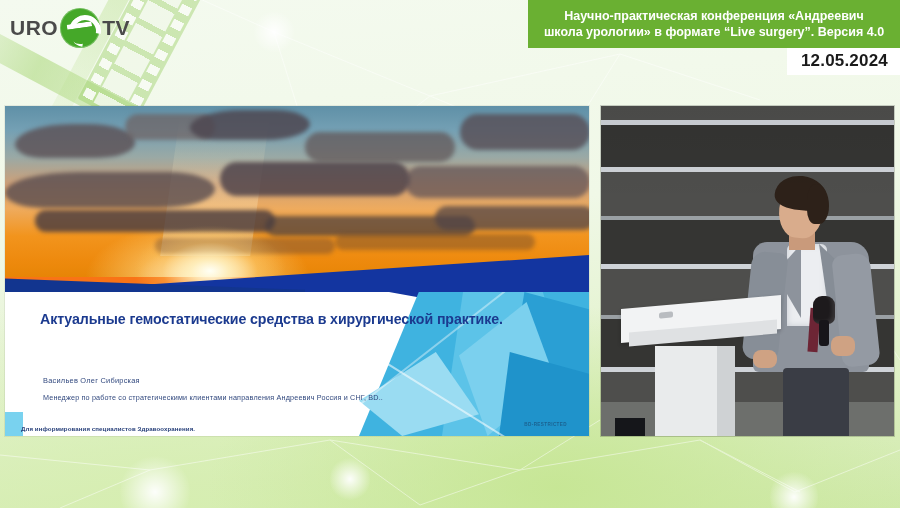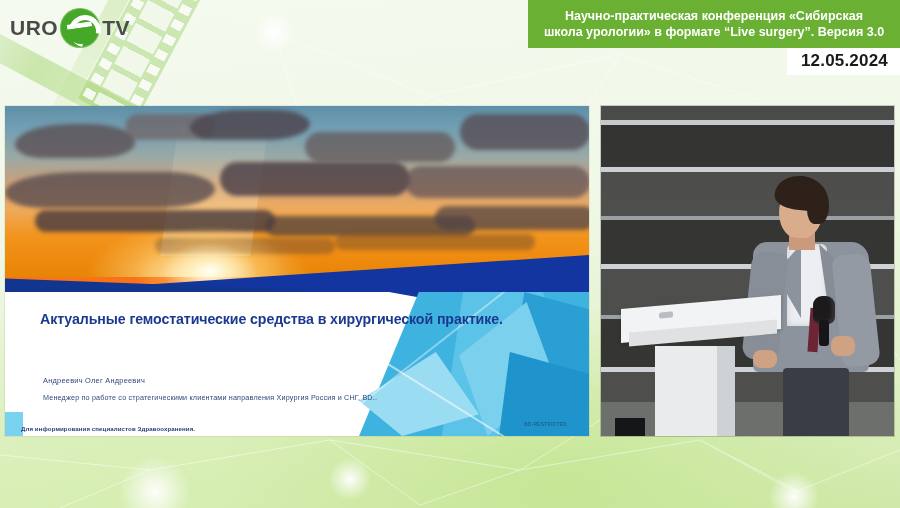--- a/index.html
+++ b/index.html
@@ -336,22 +336,22 @@
   <div class="glow glow-d"></div>
 </div>
 
 <div class="logo">
   <span class="logo-txt">URO</span>
   <span class="logo-mark"></span>
   <span class="logo-txt">TV</span>
 </div>
 
 <div class="conf-banner">
-  <span>Научно-практическая конференция «Сибирская</span>
-  <span>школа урологии» в формате “Live surgery”. Версия 3.0</span>
+  <span>Научно-практическая конференция «Андреевич</span>
+  <span>школа урологии» в формате “Live surgery”. Версия 4.0</span>
 </div>
 <div class="date-badge">12.05.2024</div>
 
 <div class="slide">
 
   <div class="sky-real">
     <div class="sunray"></div>
     <div class="cloud cl1"></div>
       <div class="cloud cl2"></div>
       <div class="cloud cl3"></div>
@@ -381,22 +381,22 @@
       <div class="fc fc4"></div>
         <div class="fc fc5"></div>
         <div class="fc fc6"></div>
       <div class="fc-line"></div>
         <div class="fc-line2"></div>
     </div>
     <div class="left-tab"></div>
   </div>
 
   <div class="slide-title">Актуальные гемостатические средства в хирургической практике.</div>
-  <div class="speaker-name">Андреевич Олег Андреевич</div>
-  <div class="speaker-role">Менеджер по работе со стратегическими  клиентами направления Хирургия Россия и СНГ, BD..</div>
+  <div class="speaker-name">Васильев Олег Сибирская</div>
+  <div class="speaker-role">Менеджер по работе со стратегическими  клиентами направления Андреевич Россия и СНГ, BD..</div>
   <div class="disclaimer">Для информирования специалистов Здравоохранения.</div>
 
   <div class="bd-restricted">BD-RESTRICTED</div>
 </div>
 
 <div class="video">
   <div class="vstep riser" style="top:0;   height:14px;"></div>
   <div class="vstep tread" style="top:14px;height:5px;"></div>
   <div class="vstep riser-dark" style="top:19px;height:42px;"></div>
   <div class="vstep tread" style="top:61px;height:5px;"></div>

